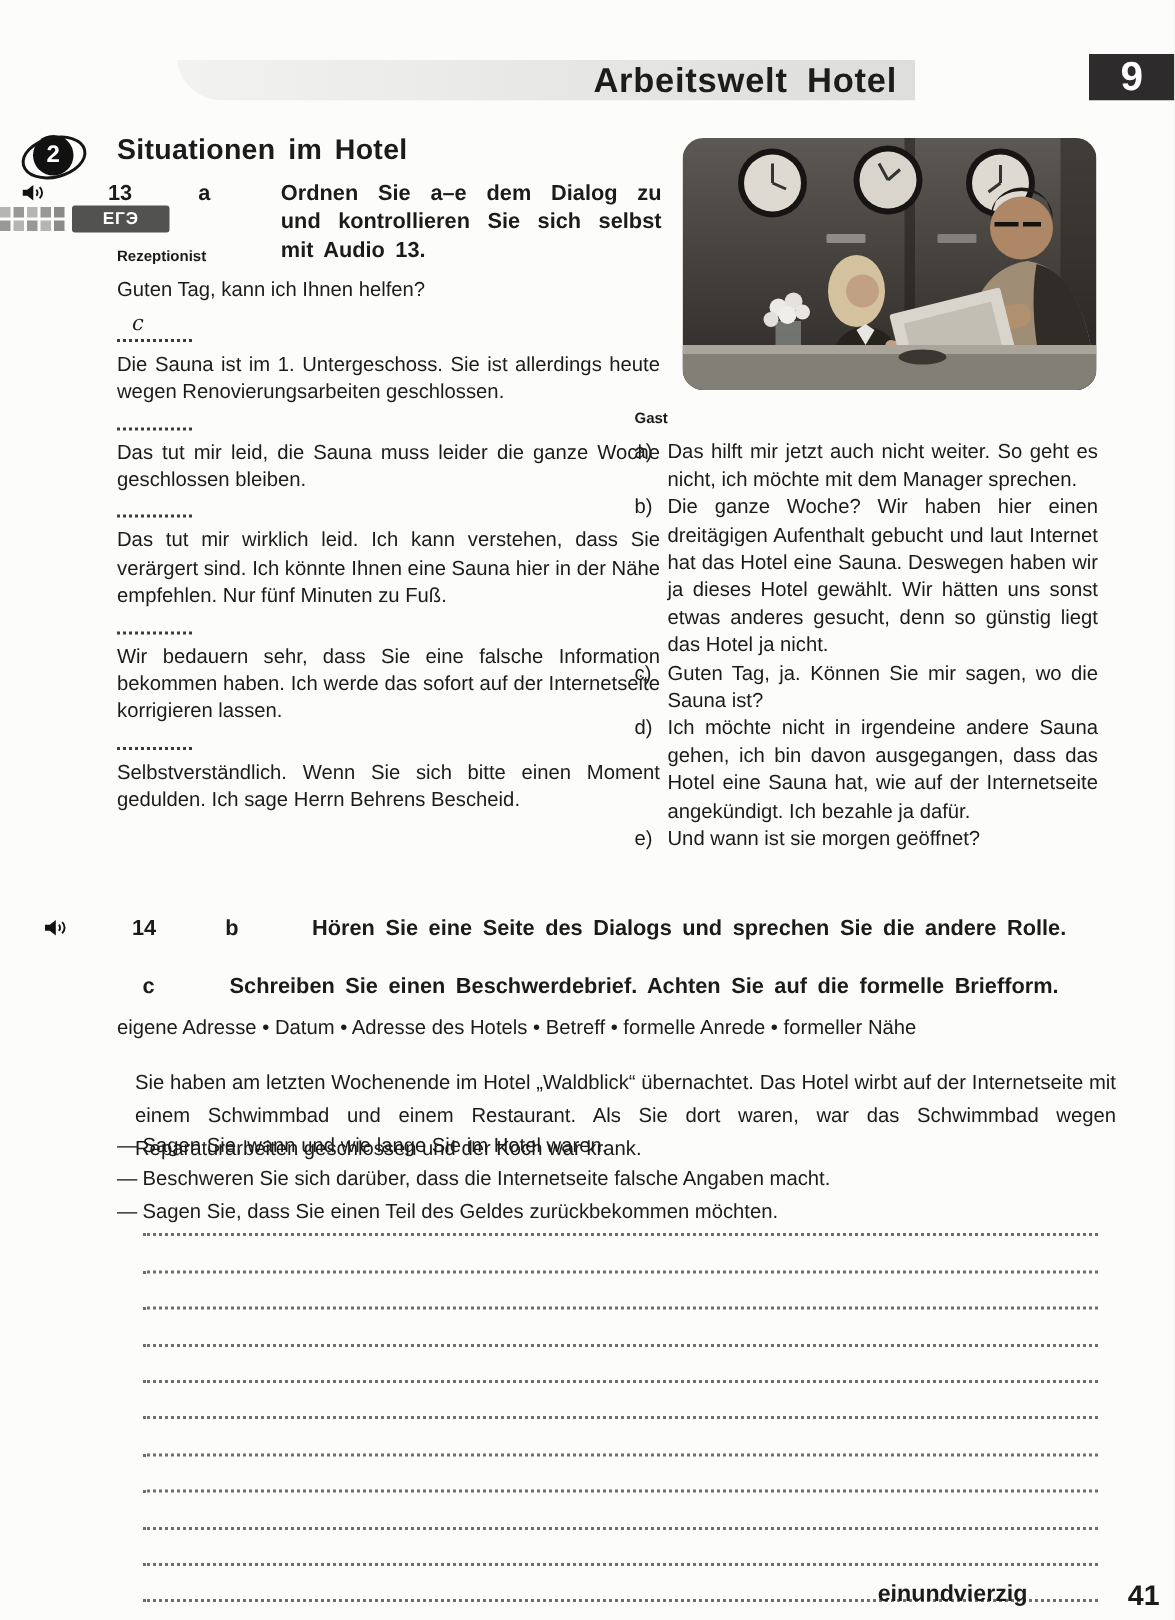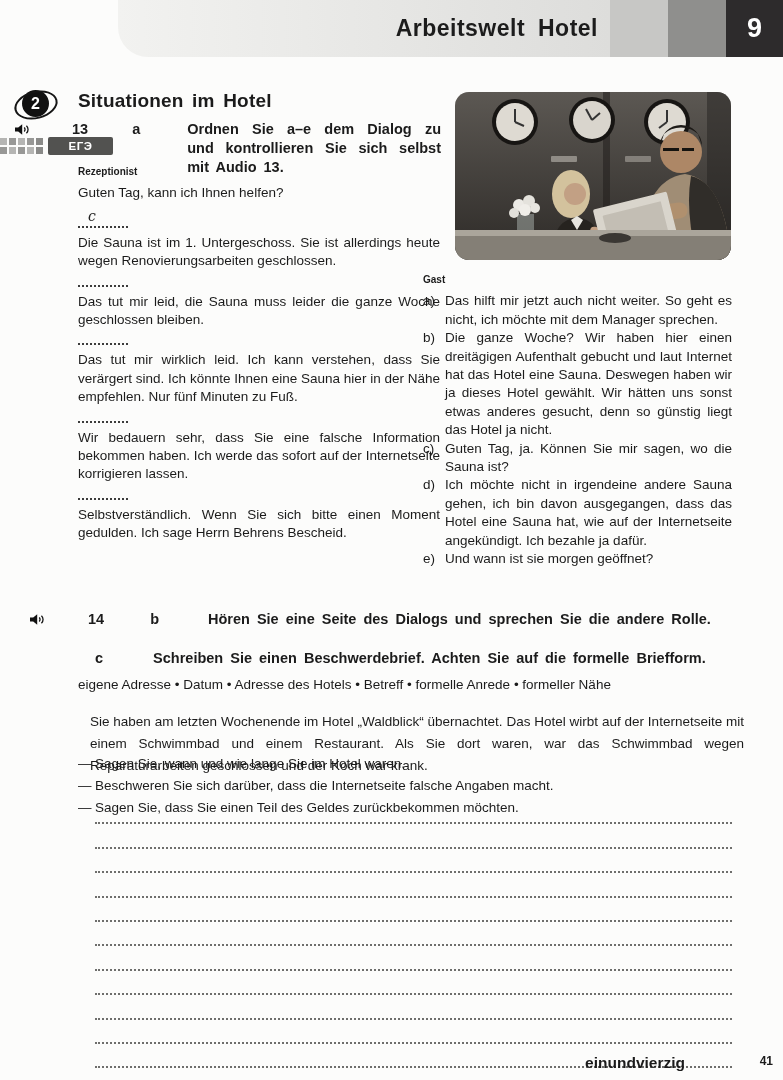--- a/index.html
+++ b/index.html
@@ -1,21 +1,21 @@
 <!DOCTYPE html>
 <html lang="de" style="--seg3: #2d2b2c; --seg1: #c7c7c5; --seg2: #8f8f8d; --hdr1: #f2f2f0; --hdr2: #dddddb; --badge: #525250;"><head>
 <meta charset="utf-8">
 <style>
   html,body{margin:0;padding:0;}
   body{background:#e8e8e8;font-family:"Liberation Sans","DejaVu Sans",sans-serif;}
   #page{position:relative;width:783px;height:1080px;background:#fcfcfb;overflow:hidden;color:#1b1b1b;margin:0 auto;}
 
   
-  .header-bar{position:absolute;top:0;left:118px;right:0;height:57px;display:flex;
-    border-bottom-left-radius:30px;overflow:hidden;}
+  .header-bar{position:absolute;top:0;left:118px;right:0;height:67px;display:flex;
+    border-bottom-left-radius:30px;overflow:hidden;align-items:flex-end;}
   .header-main{flex:1;background:linear-gradient(90deg,var(--hdr1,#f2f2f0),var(--hdr2,#dddddb));
     display:flex;align-items:center;justify-content:flex-end;padding-right:12px;}
   .header-title{font-weight:bold;font-size:23px;letter-spacing:.5px;color:#1c1c1c;word-spacing:6px;}
   .hseg1{width:58px;background:var(--seg1,#c7c7c5);}
   .hseg2{width:58px;background:var(--seg2,#8f8f8d);}
   .hseg3{width:57px;background:var(--seg3,#2d2b2c);display:flex;align-items:center;justify-content:center;}
   .chapter-num{color:#fff;font-weight:bold;font-size:27px;}
 
   
   .section-badge{position:absolute;left:22px;top:90px;width:27px;height:27px;background:#111;
@@ -70,21 +70,21 @@
   .bullets{position:absolute;left:78px;top:753px;width:660px;font-size:13.5px;line-height:22px;}
   .bullet{position:relative;padding-left:17px;}
   .bullet::before{content:"\2014";position:absolute;left:0;}
 
   
   .writing-area{position:absolute;left:95px;top:800px;width:637px;}
   .writing-line{height:22.4px;border-bottom:2px dotted #6e6e6c;}
 
   
   .footer-word{position:absolute;right:98px;top:1054px;font-weight:bold;font-size:15.5px;}
-  .footer-num{position:absolute;right:10px;top:1054px;font-weight:bold;font-size:12px;}
+  .footer-num{position:absolute;right:10px;top:1054px;font-weight:bold;font-size:19px;}
 </style>
 </head>
 <body>
 
 <div id="page">
 
   <div class="header-bar">
     <div class="header-main">
       <span class="header-title">Arbeitswelt Hotel</span>
     </div>

